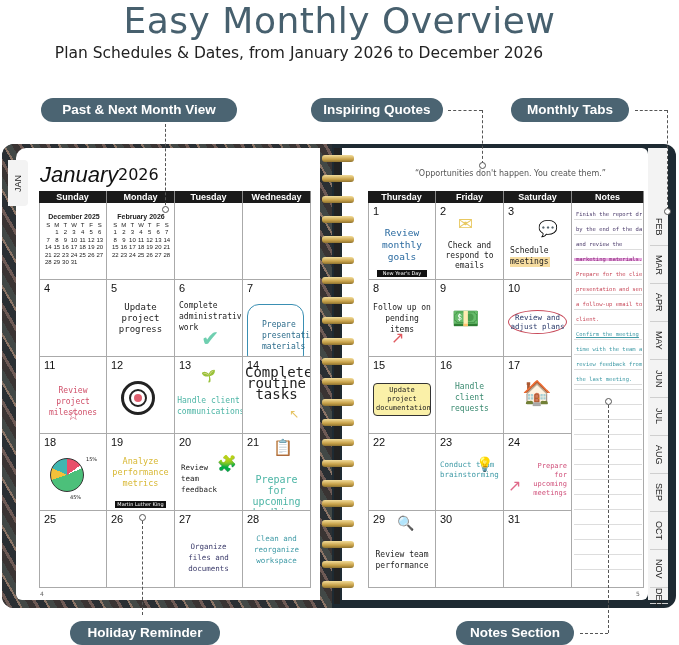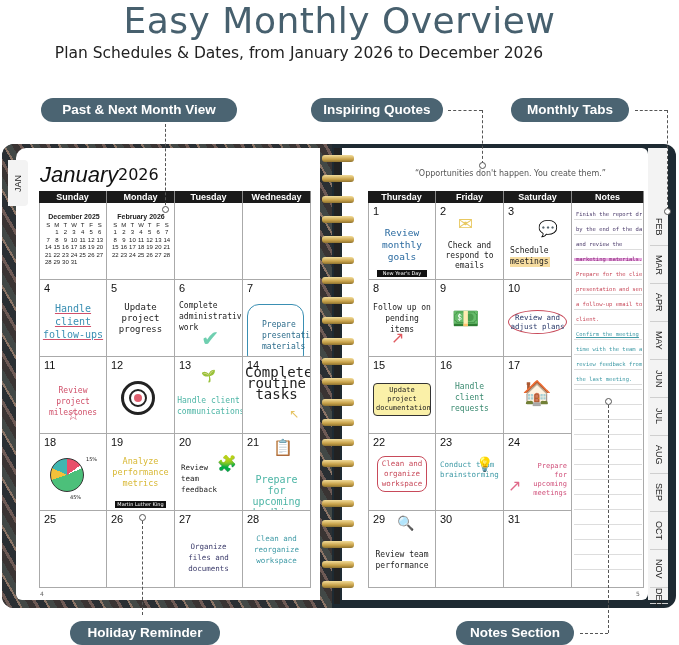--- a/index.html
+++ b/index.html
@@ -205,21 +205,20 @@
         <span>27</span>
         <span>28</span>
       </div>
   </div>
 </div>
 <div class="cell" style="left:175px;top:203px;width:68px;height:77px"></div>
 <div class="cell" style="left:243px;top:203px;width:68px;height:77px"></div>
 
 <div class="cell" style="left:39px;top:280px;width:68px;height:77px;border-left:1px solid #aaa">
   <span class="dnum">4</span>
-  <div class="task" style="top:22px;color:#3a8fb3;font-size:10px;line-height:13px;text-decoration:underline;text-decoration-color:#d0506a">Handle client follow-ups</div>
 </div>
 <div class="cell" style="left:107px;top:280px;width:68px;height:77px">
   <span class="dnum">5</span>
   <div class="task" style="top:22px;color:#222">Update project progress</div>
 </div>
 <div class="cell" style="left:175px;top:280px;width:68px;height:77px">
   <span class="dnum">6</span>
   <div class="task" style="top:20px;text-align:left;left:4px;font-size:8px">Complete administrative work</div>
   <div style="position:absolute;left:26px;top:46px;font-size:22px;color:#6fcfb0">✔</div>
 </div>
@@ -328,21 +327,20 @@
   <span class="dnum">16</span>
   <div class="task" style="top:24px;left:14px;right:14px;color:#3a8a70;font-size:8px">Handle client requests</div>
 </div>
 <div class="cell" style="left:504px;top:357px;width:68px;height:77px">
   <span class="dnum">17</span>
   <div style="position:absolute;left:18px;top:22px;font-size:24px">🏠</div>
 </div>
 
 <div class="cell" style="left:368px;top:434px;width:68px;height:77px;border-left:1px solid #aaa">
   <span class="dnum">22</span>
-  <div class="task" style="top:22px;left:8px;right:8px;color:#c84a5a;font-size:7.5px;line-height:10px;border:1px solid #c84a5a;border-radius:8px;padding:2px 0">Clean and organize workspace</div>
 </div>
 <div class="cell" style="left:436px;top:434px;width:68px;height:77px">
   <span class="dnum">23</span>
   <div class="task" style="top:26px;left:4px;text-align:left;color:#3f9aa6;font-size:7.5px;line-height:10px">Conduct team brainstorming</div>
   <div style="position:absolute;left:40px;top:22px;font-size:14px">💡</div>
 </div>
 <div class="cell" style="left:504px;top:434px;width:68px;height:77px">
   <span class="dnum">24</span>
   <div class="task" style="top:28px;left:20px;right:4px;text-align:right;color:#d0507a;font-size:7px;line-height:9px">Prepare for upcoming meetings</div>
   <div style="position:absolute;left:4px;top:42px;font-size:16px;color:#e06a8a">↗</div>

